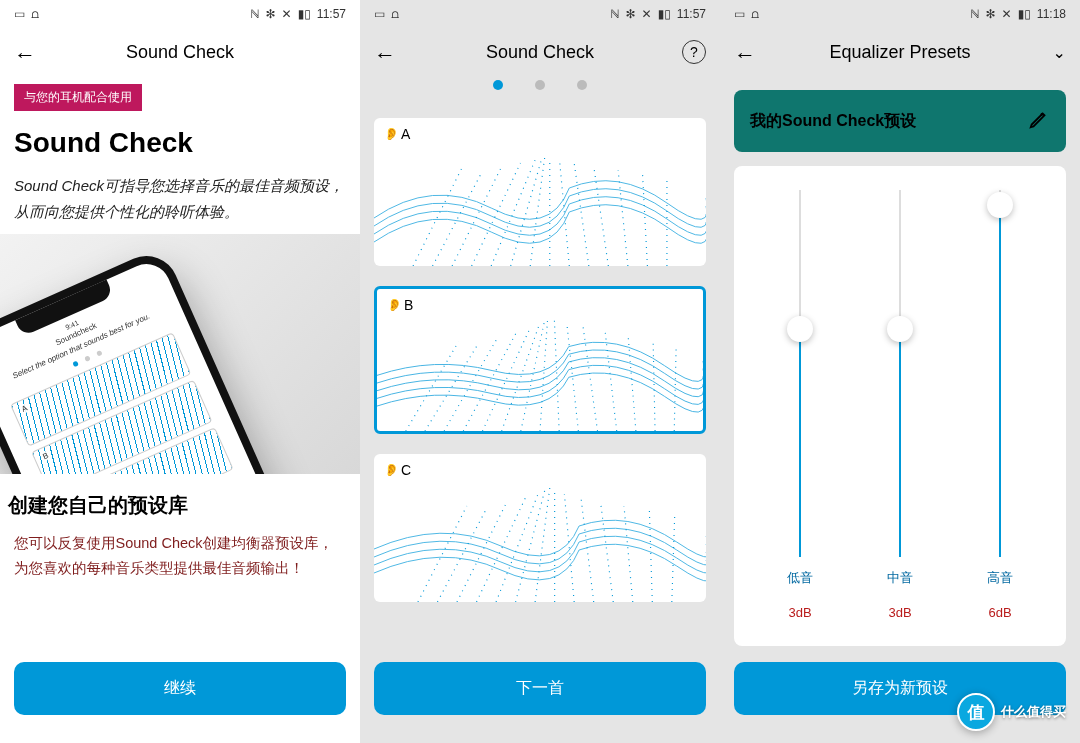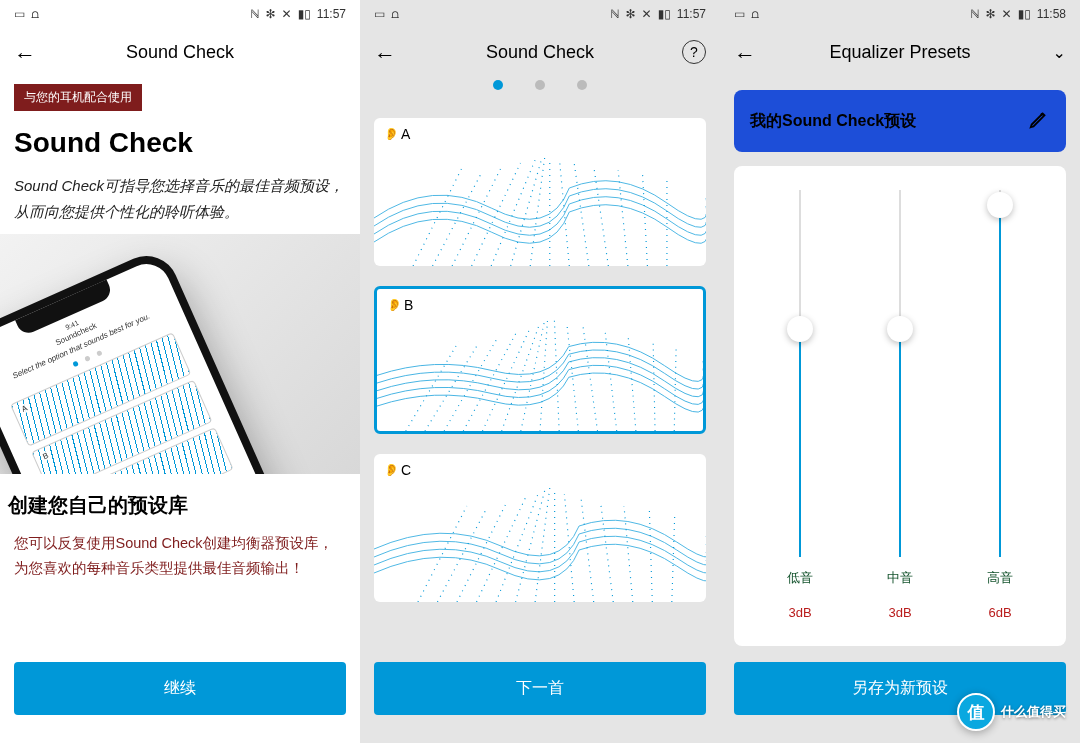--- a/index.html
+++ b/index.html
@@ -11,56 +11,56 @@
   .status { height:28px; display:flex; align-items:center; justify-content:space-between; padding:0 14px; font-size:12px; color:#333; background:transparent; }
   .status .left, .status .right { display:flex; align-items:center; gap:6px; }
   .status .icon { font-size:12px; line-height:1; }
   
   .header { height:48px; display:flex; align-items:center; justify-content:center; position:relative; padding:0 14px; }
   .header .back { position:absolute; left:14px; top:50%; transform:translateY(-50%); font-size:22px; cursor:pointer; }
   .header .help { position:absolute; right:14px; top:50%; transform:translateY(-50%); width:24px; height:24px; border:1.5px solid #333; border-radius:50%; display:flex; align-items:center; justify-content:center; font-size:14px; cursor:pointer; }
   .header .chev { position:absolute; right:14px; top:50%; transform:translateY(-50%); font-size:16px; }
   .header .title { font-size:18px; font-weight:500; }
   
-  .badge { margin:8px 14px 16px; background:#7f1d1d; color:#fff; font-size:12px; padding:5px 10px; display:inline-block; }
+  .badge { margin:8px 14px 16px; background:#be185d; color:#fff; font-size:12px; padding:5px 10px; display:inline-block; }
   .s1-h1 { font-size:28px; font-weight:700; margin:0 14px 14px; }
   .s1-desc { font-size:15px; line-height:1.7; margin:0 14px 10px; color:#222;font-style:italic; }
   .phone-mock { height:240px; margin:0; position:relative; overflow:hidden; background:linear-gradient(135deg,#f2f2f2,#d8d8d8); }
   .phone-body { position:absolute; width:230px; height:430px; border:8px solid #111; border-radius:32px; background:#fff; left:30px; top:40px; transform:rotate(-24deg); box-shadow:0 20px 40px rgba(0,0,0,0.3); }
   .phone-notch { position:absolute; top:0; left:50%; transform:translateX(-50%); width:100px; height:18px; background:#111; border-radius:0 0 12px 12px; }
   .phone-inner { padding:24px 10px 10px; font-size:9px; text-align:center; font-style:italic; color:#333; }
   .phone-card { margin:6px 8px; height:46px; border:1px solid #ccc; border-radius:4px; background:repeating-linear-gradient(100deg,#0098d8 0 1px,transparent 1px 6px); position:relative; }
   .phone-card .lbl { position:absolute; top:4px; left:6px; font-size:8px; font-style:normal; background:rgba(255,255,255,0.85); padding:0 2px; }
   .dots-mini { margin:4px 0; }
   .dots-mini span { display:inline-block; width:5px; height:5px; border-radius:50%; background:#ccc; margin:0 4px; }
   .dots-mini span.active { background:#0098d8; }
   .s1-h2 { font-size:20px; font-weight:700; margin:18px 8px 12px; }
   .s1-desc2 { font-size:14.5px; line-height:1.7; margin:0 14px 10px; color:#7f1d1d; }
-  .primary-btn { margin:14px; background:#0098d8; color:#fff; text-align:center; padding:16px 0; font-size:16px; border-radius:4px; cursor:pointer; }
+  .primary-btn { margin:14px; background:#0098d8; color:#fff; text-align:center; padding:16px 0; font-size:16px; border-radius:10px; cursor:pointer; }
   .s1 .primary-btn, .s3 .primary-btn, .s2 .primary-btn { position:absolute; bottom:14px; left:0; right:0; }
   
   .s2 .prompt { font-size:20px; font-weight:700; text-align:center; margin:20px 14px 14px; }
   .dots { text-align:center; margin-bottom:14px; }
   .dots span { display:inline-block; width:10px; height:10px; border-radius:50%; background:#bbb; margin:0 14px; }
   .dots span.active { background:#0098d8; }
   .option { margin:10px 14px; background:#fff; border-radius:6px; height:148px; position:relative; overflow:hidden; cursor:pointer; }
   .option.selected { border:3px solid #0098d8; }
   .option .lbl { position:absolute; top:8px; left:10px; font-size:14px; font-weight:500; z-index:2; display:flex; align-items:center; gap:2px; }
   .option svg.wave { width:100%; height:100%; }
   
-  .s3 .card { margin:14px; background:#1d4ed8; border-radius:8px; padding:18px 16px; display:flex; align-items:center; justify-content:space-between; }
+  .s3 .card { margin:14px; background:#0f766e; border-radius:8px; padding:18px 16px; display:flex; align-items:center; justify-content:space-between; }
   .s3 .card .name { font-size:16px; font-weight:700; }
   .eq-panel { margin:0 14px; background:#fff; border-radius:8px; padding:24px 16px 16px; height:480px; display:flex; flex-direction:column; }
   .sliders { flex:1; display:flex; justify-content:space-around; align-items:stretch; padding-bottom:10px; }
   .slider { position:relative; width:80px; display:flex; flex-direction:column; align-items:center; }
   .track-wrap { flex:1; position:relative; width:100%; display:flex; justify-content:center; }
   .track { width:2px; background:#ddd; height:100%; position:relative; }
   .track .fill { position:absolute; bottom:0; width:2px; background:#0098d8; }
   .thumb { position:absolute; left:50%; transform:translate(-50%,50%); width:26px; height:26px; border-radius:50%; background:#fff; box-shadow:0 2px 6px rgba(0,0,0,0.25); cursor:grab; }
-  .slider .cap { font-size:13px; color:#14532d; margin-top:12px; text-align:center; }
+  .slider .cap { font-size:13px; color:#0369a1; margin-top:12px; text-align:center; }
   .slider .val { font-size:13px; color:#b91c1c; margin-top:18px; text-align:right; }
   
   .watermark { position:absolute; bottom:12px; right:14px; display:flex; align-items:center; gap:6px; z-index:50; }
   .watermark .circ { width:38px; height:38px; border-radius:50%; background:#0aa8e0; display:flex; align-items:center; justify-content:center; color:#fff; font-size:17px; font-weight:700; border:2px solid #fff; box-shadow:0 2px 8px rgba(0,0,0,0.3); }
   .watermark .txt { font-size:13px; font-weight:700; color:#fff; text-shadow:0 1px 3px rgba(0,0,0,0.5); }
   .ear-icon { font-size:12px; }
 </style>
 </head>
 <body>
 
@@ -237,21 +237,21 @@
   <div class="status">
     <div class="left">
       <span class="icon">▭</span>
       <span class="icon">⩍</span>
     </div>
     <div class="right">
       <span class="icon">ℕ</span>
       <span class="icon">✻</span>
       <span class="icon">✕</span>
       <span class="icon">▮▯</span>
-      <span>11:58</span>
+      <span>11:18</span>
     </div>
   </div>
   <div class="header">
     <span class="back">←</span>
     <span class="title">Equalizer Presets</span>
     <span class="chev">⌄</span>
   </div>
   <div class="card">
     <span class="name">我的Sound Check预设</span>
     <span>

